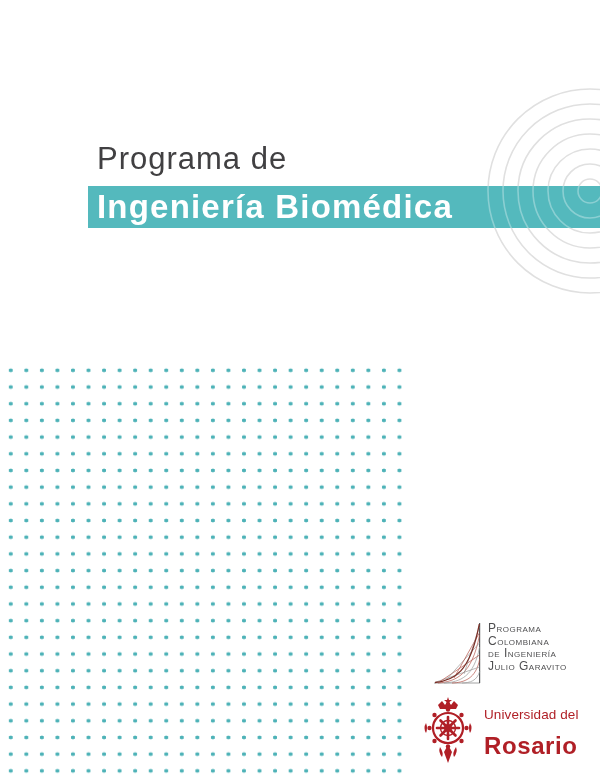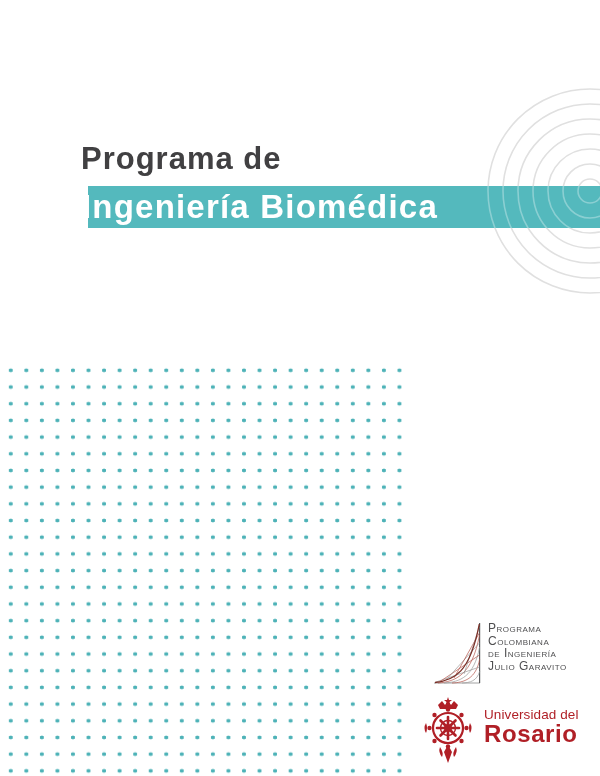--- a/index.html
+++ b/index.html
@@ -21,26 +21,26 @@
     position:relative;
     width:600px;height:776px;
     background:var(--bg);
     overflow:hidden;
     margin:0 auto;
   }
   .bg-svg{
     position:absolute;left:0;top:0;width:600px;height:776px;
   }
   .kicker{
-    position:absolute;left:81px;top:142px;
-    font-size:31px;font-weight:700;line-height:34px;
+    position:absolute;left:97px;top:142px;
+    font-size:31px;font-weight:400;line-height:34px;
     letter-spacing:1px;color:var(--kicker);
   }
   .title{
-    position:absolute;left:82px;top:186px;height:42px;
+    position:absolute;left:97px;top:186px;height:42px;
     line-height:42px;font-size:33px;font-weight:800;
     letter-spacing:1.2px;color:#ffffff;white-space:nowrap;
   }
   .dots{
     position:absolute;left:3px;top:362px;width:405px;height:420px;
     background-image:radial-gradient(circle, var(--dot) 1.7px, rgba(255,255,255,0) 2.15px);
     background-size:15.55px 16.7px;
   }
   .escuela{
     position:absolute;left:434px;top:618px;width:150px;height:70px;
@@ -60,21 +60,21 @@
   .rosario-crest{
     position:absolute;left:0;top:0;width:52px;height:66px;
   }
   .rosario-text{
     position:absolute;left:62px;top:11px;color:var(--red);white-space:nowrap;
   }
   .rosario-line1{
     font-size:13.5px;font-weight:400;line-height:13px;letter-spacing:0.1px;
   }
   .rosario-line2{
-    font-size:24px;font-weight:700;line-height:24px;letter-spacing:0.6px;margin-top:1px;
+    font-size:24px;font-weight:700;line-height:24px;letter-spacing:0.6px;margin-top:13px;
   }
 </style>
 </head>
 <body>
 
 <div class="page">
 
   <svg class="bg-svg" viewBox="0 0 600 776">
     <defs>
       <clipPath id="bandClip">

